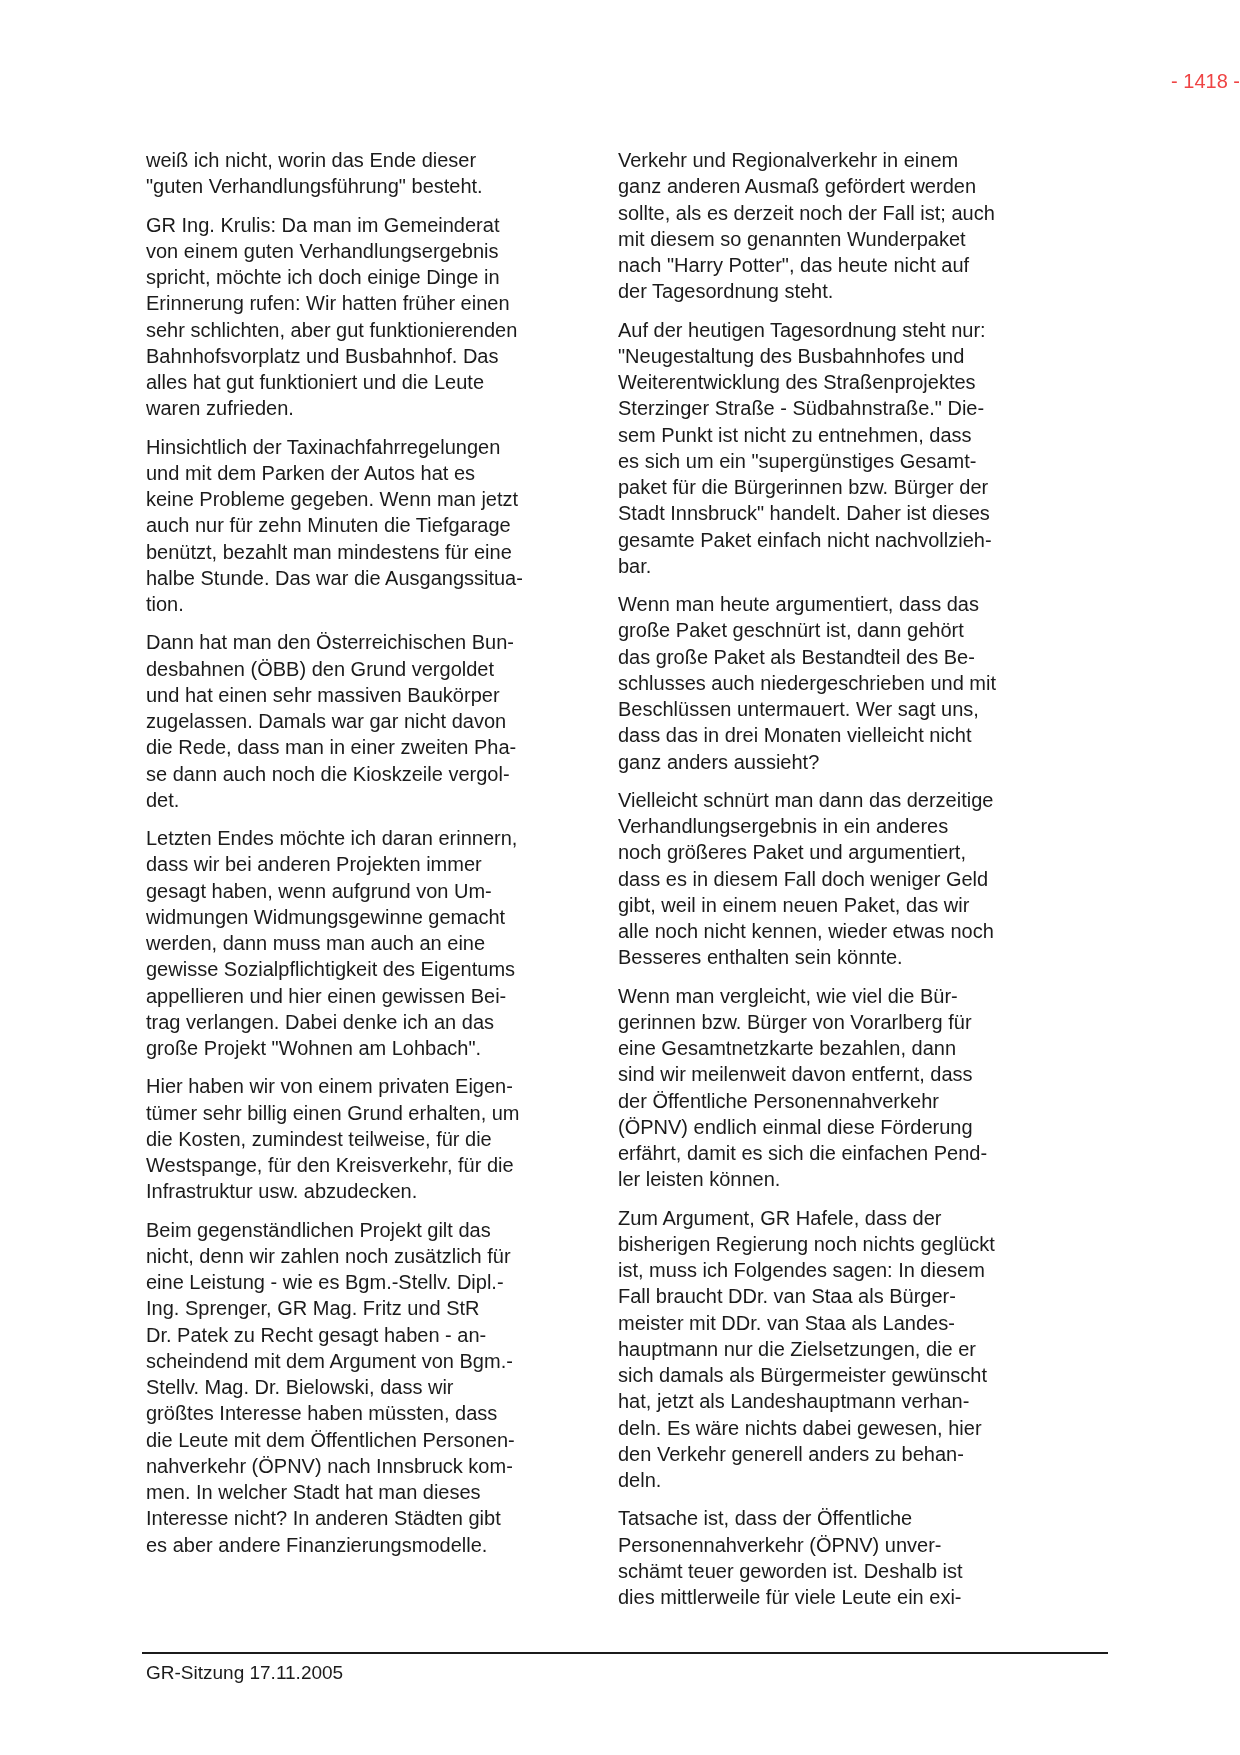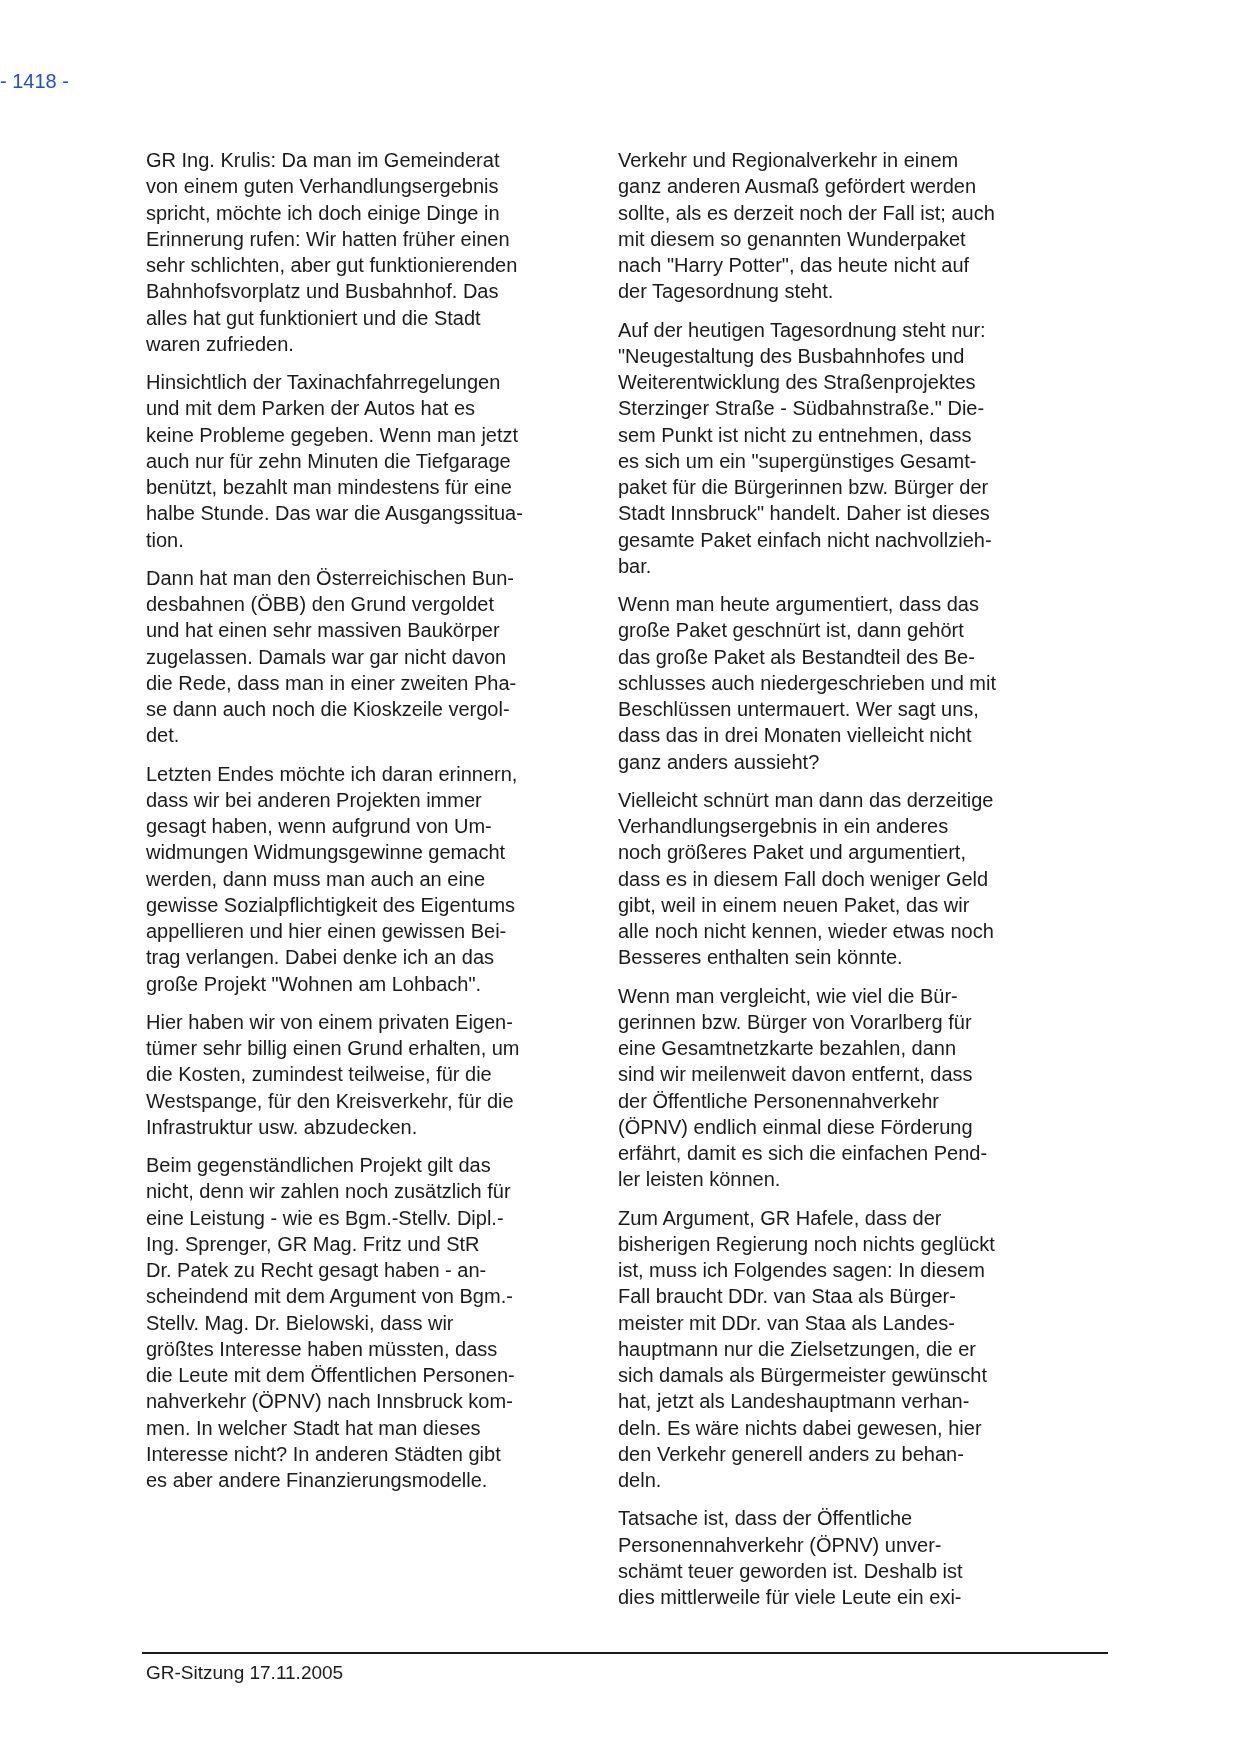--- a/index.html
+++ b/index.html
@@ -14,24 +14,24 @@
     background: #ffffff;
     overflow: hidden;
     font-family: "Liberation Sans", "DejaVu Sans", sans-serif;
     color: #1b1b1b;
   }
   .page-number {
     position: absolute;
     top: 68px;
     left: 0;
     width: 1240px;
-    text-align: left;
+    text-align: right;
     font-size: 20px;
     line-height: 26px;
-    color: #1d4ed8;
+    color: #ef4444;
   }
   .column {
     position: absolute;
     top: 147px;
     font-size: 20px;
     line-height: 26.25px;
   }
   .column.left  { left: 146px; width: 460px; }
   .column.right { left: 618px; width: 460px; }
   .para {
@@ -57,27 +57,29 @@
     color: #1b1b1b;
   }
 </style>
 </head>
 <body>
 
 <div class="page">
   <div class="page-number">- 1418 -</div>
 
   <div class="column left">
+      <p class="para"><span class="seg">weiß ich nicht, worin das Ende dieser
+"guten Verhandlungsführung" besteht.</span></p>
       <p class="para"><span class="seg bold">GR Ing. Krulis</span><span class="seg">: Da man im Gemeinderat
 von einem guten Verhandlungsergebnis
 spricht, möchte ich doch einige Dinge in
 Erinnerung rufen: Wir hatten früher einen
 sehr schlichten, aber gut funktionierenden
 Bahnhofsvorplatz und Busbahnhof. Das
-alles hat gut funktioniert und die Stadt
+alles hat gut funktioniert und die Leute
 waren zufrieden.</span></p>
       <p class="para"><span class="seg">Hinsichtlich der Taxinachfahrregelungen
 und mit dem Parken der Autos hat es
 keine Probleme gegeben. Wenn man jetzt
 auch nur für zehn Minuten die Tiefgarage
 benützt, bezahlt man mindestens für eine
 halbe Stunde. Das war die Ausgangssitua-
 tion.</span></p>
       <p class="para"><span class="seg">Dann hat man den Österreichischen Bun-
 desbahnen (ÖBB) den Grund vergoldet

